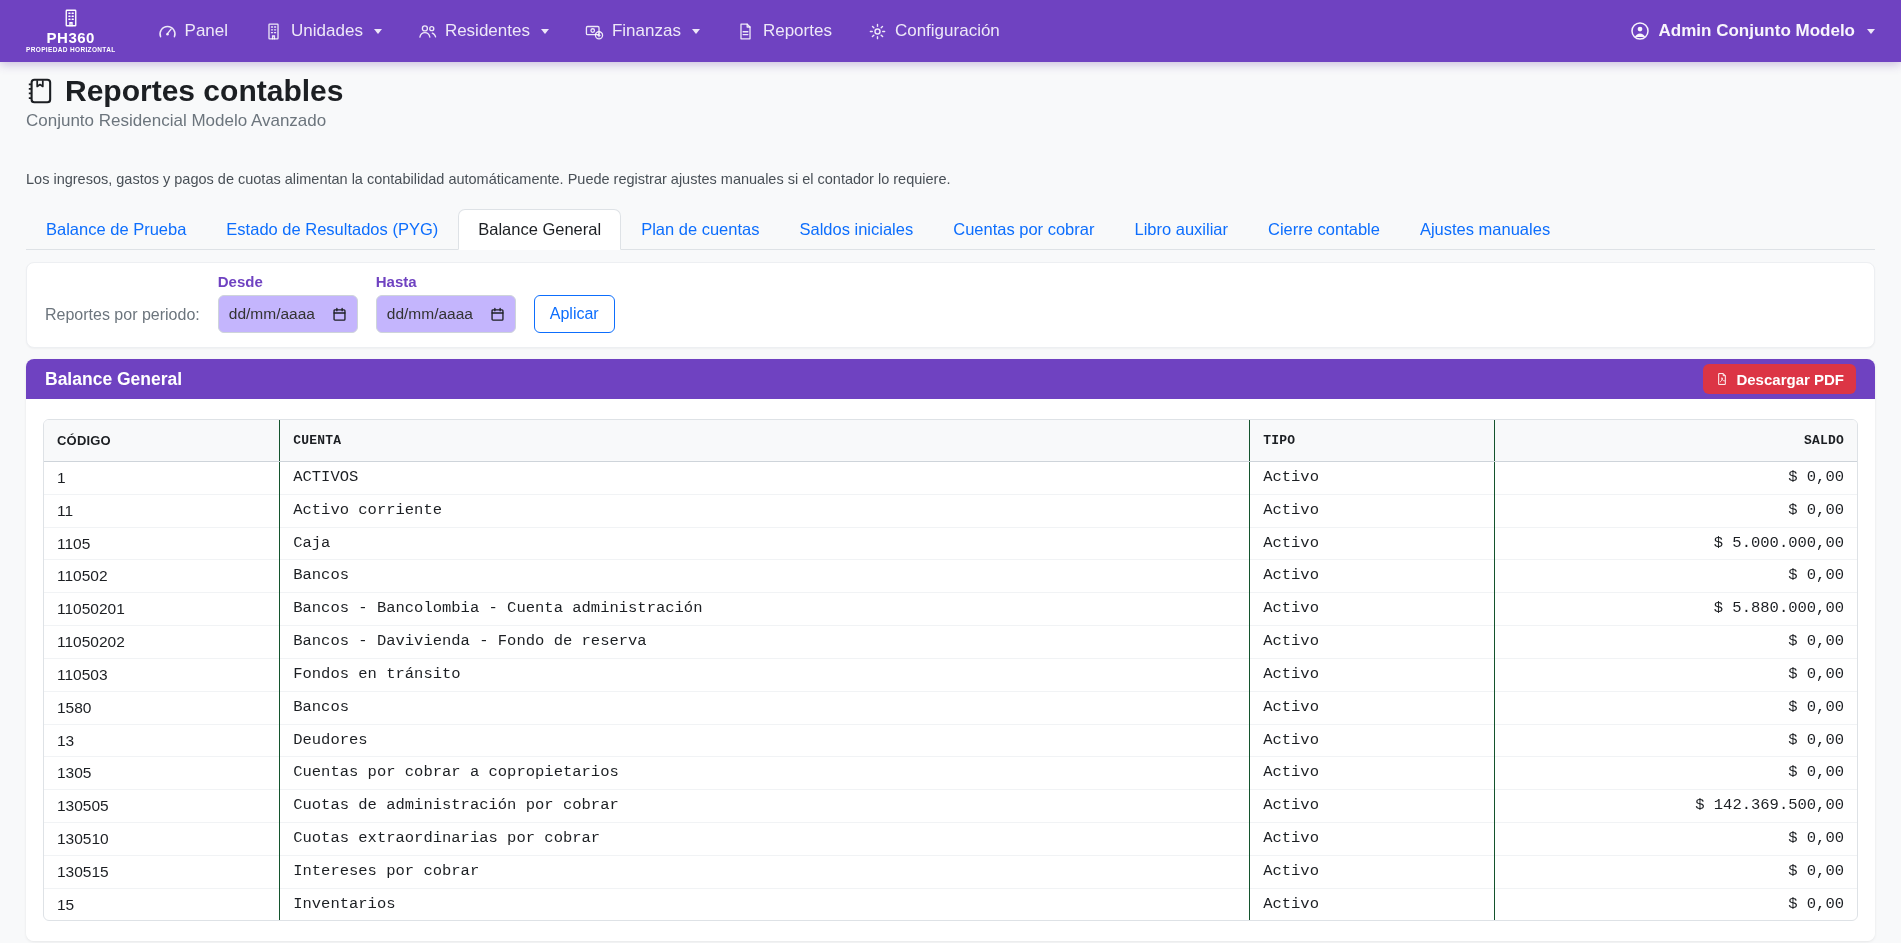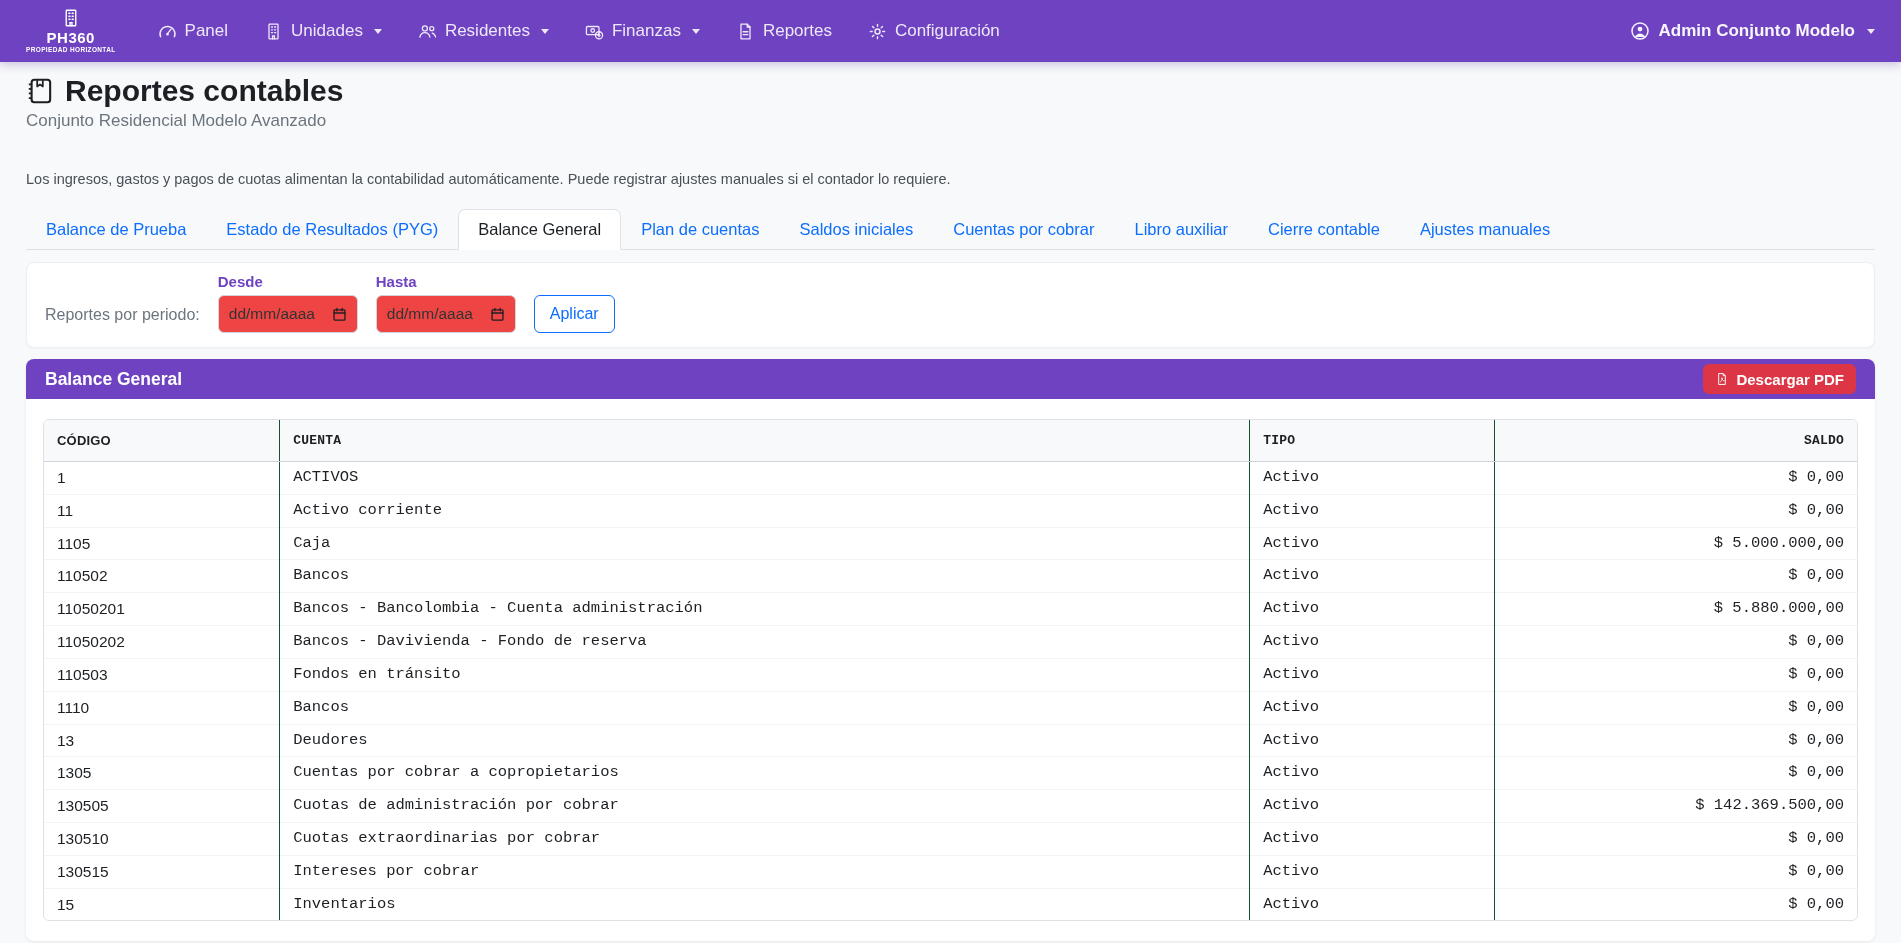--- a/index.html
+++ b/index.html
@@ -41,21 +41,21 @@
   
   .tabs{list-style:none;display:flex;margin-top:22px;border-bottom:1px solid #dee2e6;}
   .tab{font-size:16.5px;color:var(--link);padding:10px 19px;border:1px solid transparent;border-top-left-radius:7px;border-top-right-radius:7px;cursor:pointer;margin-bottom:-1px;white-space:nowrap;}
   .tab.active{background:#fff;color:#1c1f23;border-color:#dee2e6 #dee2e6 #fff;}
 
   
   .filter-card{margin-top:12px;background:#fff;border:1px solid #edeff2;border-radius:8px;padding:10px 18px 14px;display:flex;align-items:flex-end;gap:18px;box-shadow:0 1px 2px rgba(0,0,0,.04);}
   .filter-label{color:#6c757d;font-size:16px;padding-bottom:9px;}
   .field{display:flex;flex-direction:column;}
   .date-label{color:var(--primary);font-weight:700;font-size:15px;margin-bottom:5px;}
-  .date-input{width:140px;height:38px;border:1px solid #ced4da;border-radius:6px;display:flex;align-items:center;justify-content:space-between;padding:0 10px;font-size:15.5px;color:#333;background:#ef4444;cursor:text;}
+  .date-input{width:140px;height:38px;border:1px solid #ced4da;border-radius:6px;display:flex;align-items:center;justify-content:space-between;padding:0 10px;font-size:15.5px;color:#333;background:#c4b5fd;cursor:text;}
   .date-input .cal{color:#1c1f23;cursor:pointer;}
   .date-input .cal svg{width:15px;height:15px;}
   .btn-apply{height:38px;background:#fff;border:1px solid var(--link);color:var(--link);font-size:16px;font-weight:500;border-radius:6px;padding:0 15px;cursor:pointer;font-family:inherit;}
 
   
   .report-card{margin-top:11px;border-radius:8px;overflow:hidden;box-shadow:0 1px 3px rgba(0,0,0,.08);}
   .report-header{background:var(--primary);height:40px;display:flex;align-items:center;justify-content:space-between;padding:0 19px;}
   .report-title{color:#fff;font-weight:700;font-size:17.5px;}
   .btn-pdf{display:flex;align-items:center;gap:7px;background:var(--danger);color:#fff;border:none;border-radius:6px;height:30px;padding:0 12px;font-size:15px;font-weight:700;cursor:pointer;font-family:inherit;}
   .btn-pdf .icon svg{width:14px;height:14px;}
@@ -289,21 +289,21 @@
                 <td>Activo</td>
                 <td class="num">$ 0,00</td>
               </tr>
               <tr>
                 <td>110503</td>
                 <td>Fondos en tránsito</td>
                 <td>Activo</td>
                 <td class="num">$ 0,00</td>
               </tr>
               <tr>
-                <td>1110</td>
+                <td>1580</td>
                 <td>Bancos</td>
                 <td>Activo</td>
                 <td class="num">$ 0,00</td>
               </tr>
               <tr>
                 <td>13</td>
                 <td>Deudores</td>
                 <td>Activo</td>
                 <td class="num">$ 0,00</td>
               </tr>

